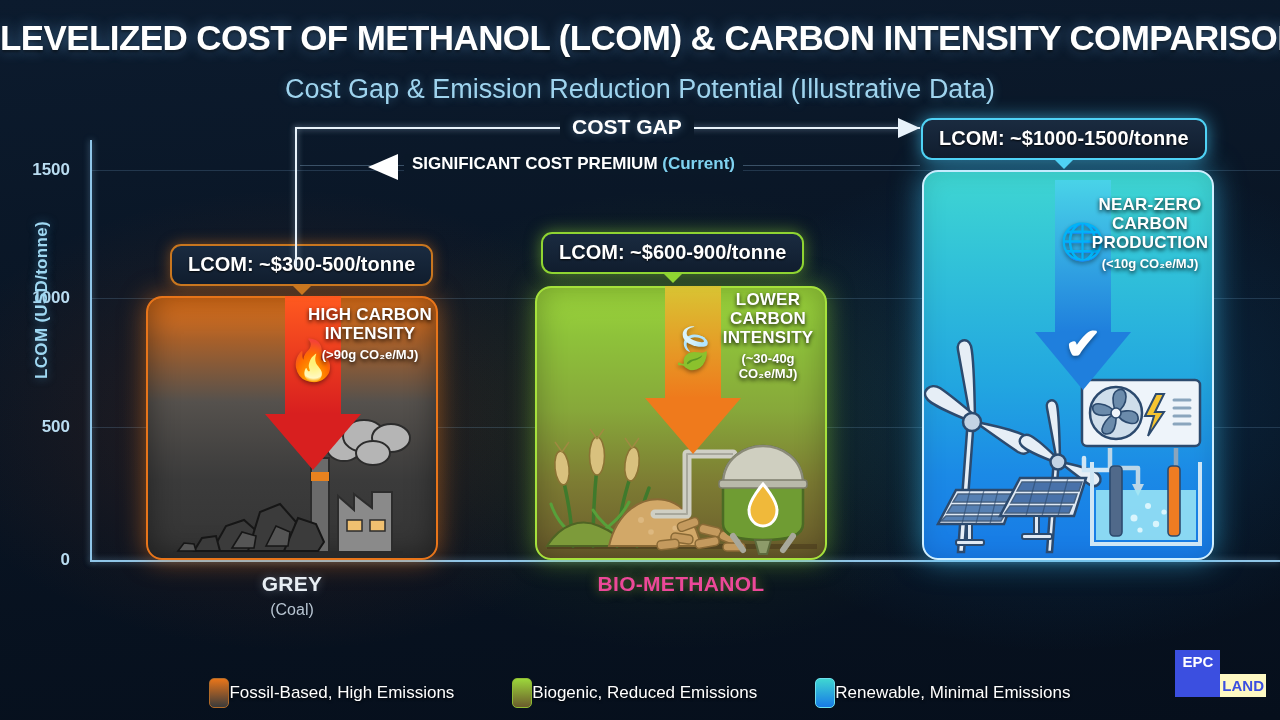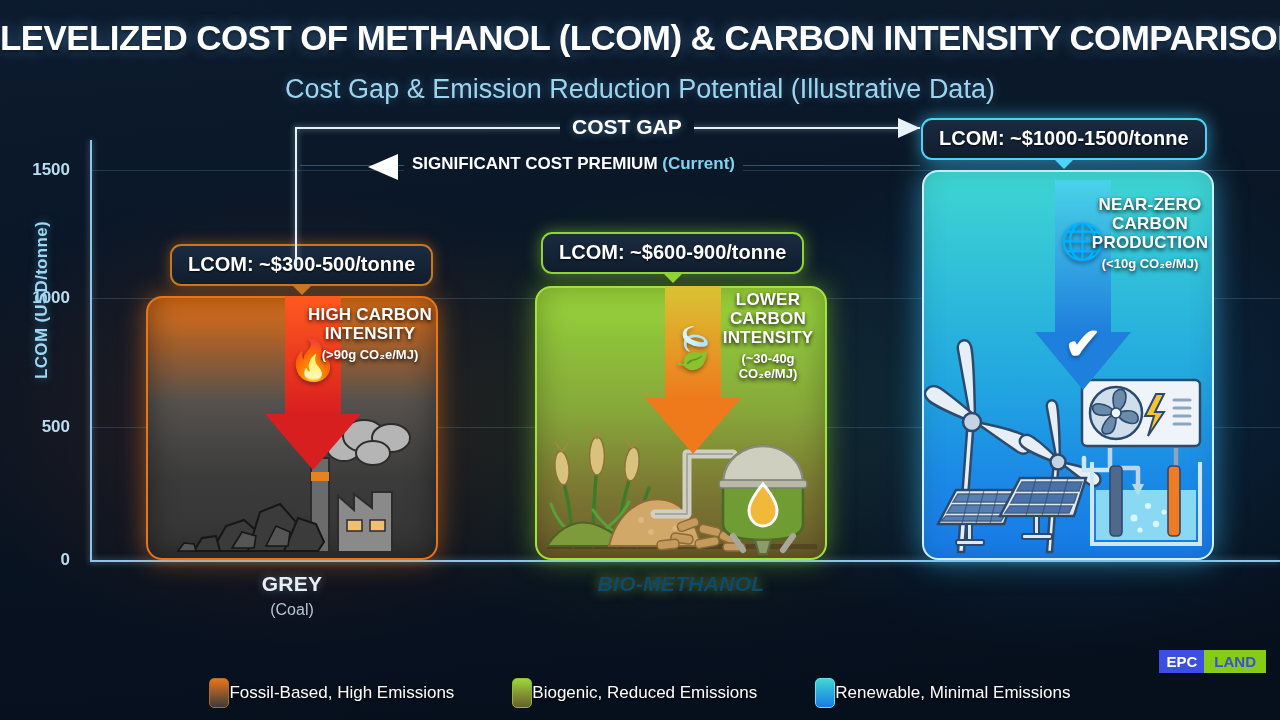--- a/index.html
+++ b/index.html
@@ -123,42 +123,42 @@
   }
   #premium-label .cur { color:#7fd2f0; }
   
   .catlabel { position:absolute; width:292px; text-align:center; }
   .catlabel .name { font-size:21px; font-weight:bold; letter-spacing:0.3px; }
   .catlabel .sub { font-size:16px; margin-top:5px; }
   #cat-grey { left:146px; top:572px; }
   #cat-grey .name { color:#e8eef4; text-shadow:0 0 10px rgba(180,200,220,0.4); }
   #cat-grey .sub { color:#b7c4d1; }
   #cat-bio { left:535px; top:572px; }
-  #cat-bio .name { color:#0c4a6e; text-shadow:0 0 12px rgba(200,230,60,0.5);font-style:italic; }
+  #cat-bio .name { color:#ec4899; text-shadow:0 0 12px rgba(200,230,60,0.5); }
   #cat-bio .sub { color:#dced8a; }
   #cat-emeth { left:922px; top:572px; }
   #cat-emeth .name { color:#61d6f2; text-shadow:0 0 12px rgba(80,200,240,0.55); }
   #cat-emeth .sub { color:#86d9ee; }
   #xlabel {
     position:absolute; left:0; top:638px; width:1280px; text-align:center;
     font-size:20px; font-weight:bold; color:#5fc8ea; letter-spacing:0.6px;
     text-shadow:0 0 12px rgba(60,190,235,0.55);
   }
   
   #legend { position:absolute; left:0; top:678px; width:1280px; display:flex; justify-content:center; gap:58px; align-items:center; }
   .legend-item { display:flex; align-items:center; }
   .swatch { width:20px; height:30px; border-radius:5px; }
   #sw-0 { background:linear-gradient(180deg,#e8751a,#3b3b3b); border:1.5px solid #b06a28; }
   #sw-1 { background:linear-gradient(180deg,#9cd63b,#6b5c2c); border:1.5px solid #8fbb33; }
   #sw-2 { background:linear-gradient(180deg,#3fd6d2,#177ae6); border:1.5px solid #6fe0ee; }
   .legend-label { font-size:17px; color:#fff; text-shadow:0 1px 3px rgba(0,0,0,0.85); }
   
   #logo { position:absolute; right:14px; top:650px; display:flex; font-size:15px; font-weight:bold; }
   #logo-epc { background:#3b4fe0; color:#fff; padding:3px 7px; }
-  #logo-land { background:#84cc16; color:#3b4fe0; padding:3px 10px; }
+  #logo-land { background:#fef9c3; color:#3b4fe0; padding:3px 2px;margin-top:24px; }
 </style>
 </head>
 <body>
 
 <div id="header">
   <div id="title">LEVELIZED COST OF METHANOL (LCOM) &amp; CARBON INTENSITY COMPARISON</div>
   <div id="subtitle">Cost Gap &amp; Emission Reduction Potential (Illustrative Data)</div>
 </div>
 
 <div id="plot">

